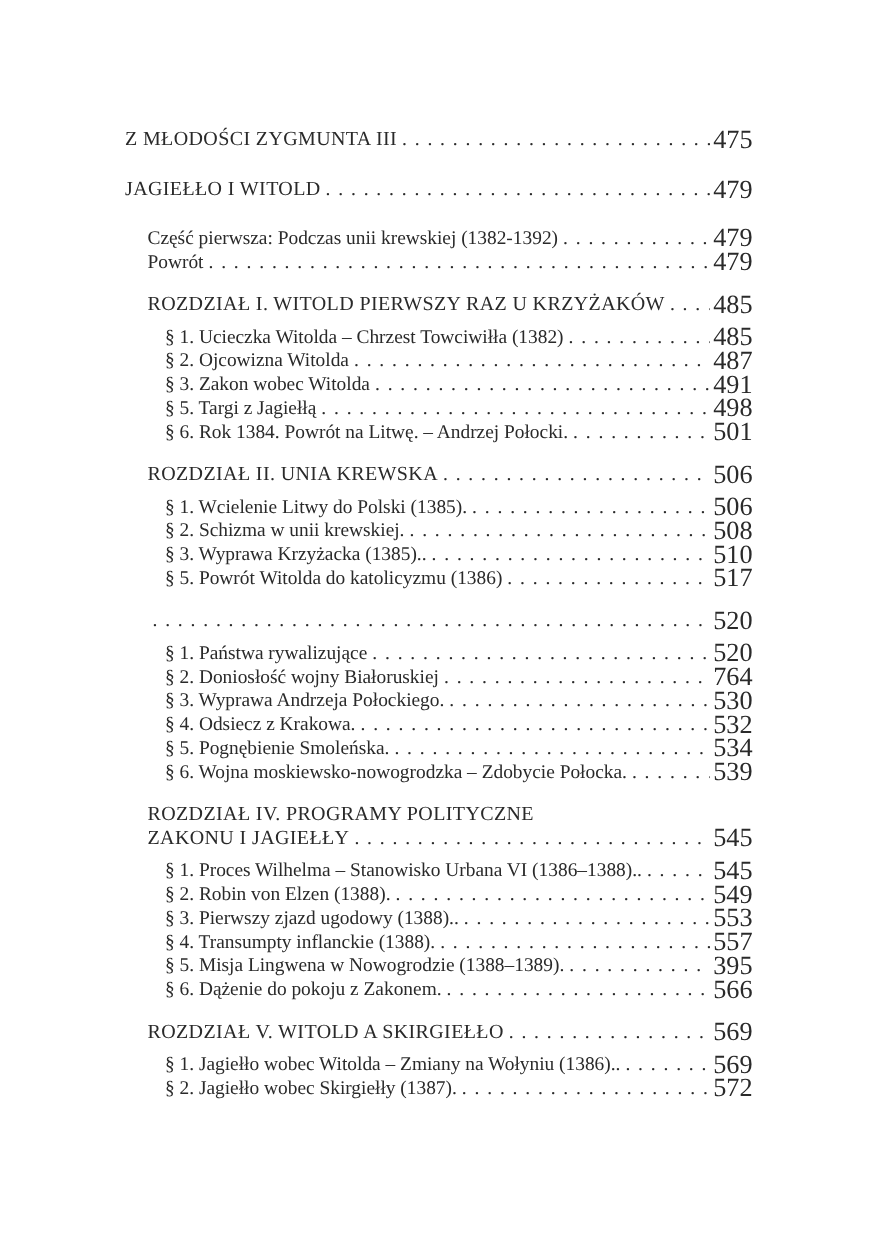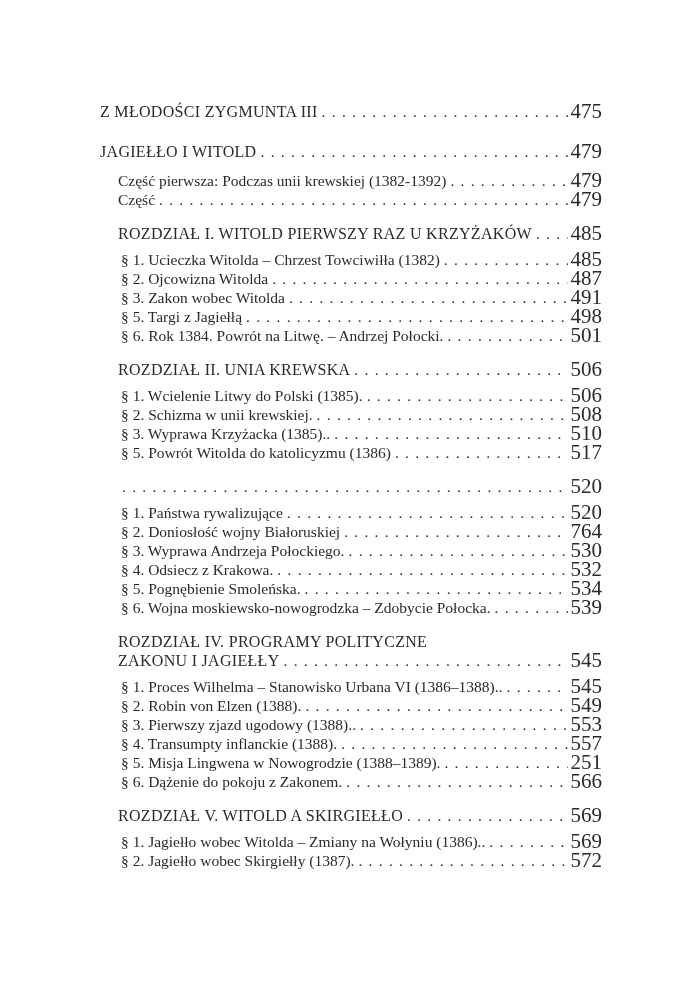--- a/index.html
+++ b/index.html
@@ -21,26 +21,26 @@
   .row {
     display: flex;
     align-items: flex-start;
     line-height: 19px;
     font-size: 15.5px;
     white-space: nowrap;
     font-family: Liberation Serif, serif;
   }
   .row.l0 { margin-left: 0; }
   .row.l1 { margin-left: 18px; }
-  .row.l2 { margin-left: 21px; }
+  .row.l2 { margin-left: 32px; }
   .row.caps { font-size: 16px; letter-spacing: 0.3px; }
   .gap-lg { margin-top: 21px; }
   .gap-md { margin-top: 15px; }
   .gap-sm { margin-top: 7px; }
-  .gap-xs { margin-top: 10px; }
+  .gap-xs { margin-top: 20px; }
   .label { white-space: nowrap; flex: 0 0 auto; }
   .leader {
     flex: 1 1 auto;
     overflow: hidden;
     white-space: nowrap;
     min-width: 8px;
     margin: 0 3px 0 4px;
   }
   .leader::after {
     content: ". . . . . . . . . . . . . . . . . . . . . . . . . . . . . . . . . . . . . . . . . . . . . . . . . . . . . . . . . . . . . . . . . . . . . . . . . . . . . . . . . . . . . . . . . . . . . . . . . . . . . . . .";
@@ -64,21 +64,21 @@
         <span class="label">JAGIEŁŁO I WITOLD</span>
         <span class="leader"></span>
         <span class="page-num">479</span>
       </div>
       <div class="row l1 gap-xs">
         <span class="label">Część pierwsza: Podczas unii krewskiej (1382-1392)</span>
         <span class="leader"></span>
         <span class="page-num">479</span>
       </div>
       <div class="row l1">
-        <span class="label">Część</span>
+        <span class="label">Powrót</span>
         <span class="leader"></span>
         <span class="page-num">479</span>
       </div>
       <div class="row l1 caps gap-md">
         <span class="label">ROZDZIAŁ I. WITOLD PIERWSZY RAZ U KRZYŻAKÓW</span>
         <span class="leader"></span>
         <span class="page-num">485</span>
       </div>
       <div class="row l2 gap-sm">
         <span class="label">§ 1. Ucieczka Witolda – Chrzest Towciwiłła (1382)</span>
@@ -188,21 +188,21 @@
         <span class="page-num">553</span>
       </div>
       <div class="row l2">
         <span class="label">§ 4. Transumpty inflanckie (1388).</span>
         <span class="leader"></span>
         <span class="page-num">557</span>
       </div>
       <div class="row l2">
         <span class="label">§ 5. Misja Lingwena w Nowogrodzie (1388–1389).</span>
         <span class="leader"></span>
-        <span class="page-num">251</span>
+        <span class="page-num">395</span>
       </div>
       <div class="row l2">
         <span class="label">§ 6. Dążenie do pokoju z Zakonem.</span>
         <span class="leader"></span>
         <span class="page-num">566</span>
       </div>
       <div class="row l1 caps gap-md">
         <span class="label">ROZDZIAŁ V. WITOLD A SKIRGIEŁŁO</span>
         <span class="leader"></span>
         <span class="page-num">569</span>

